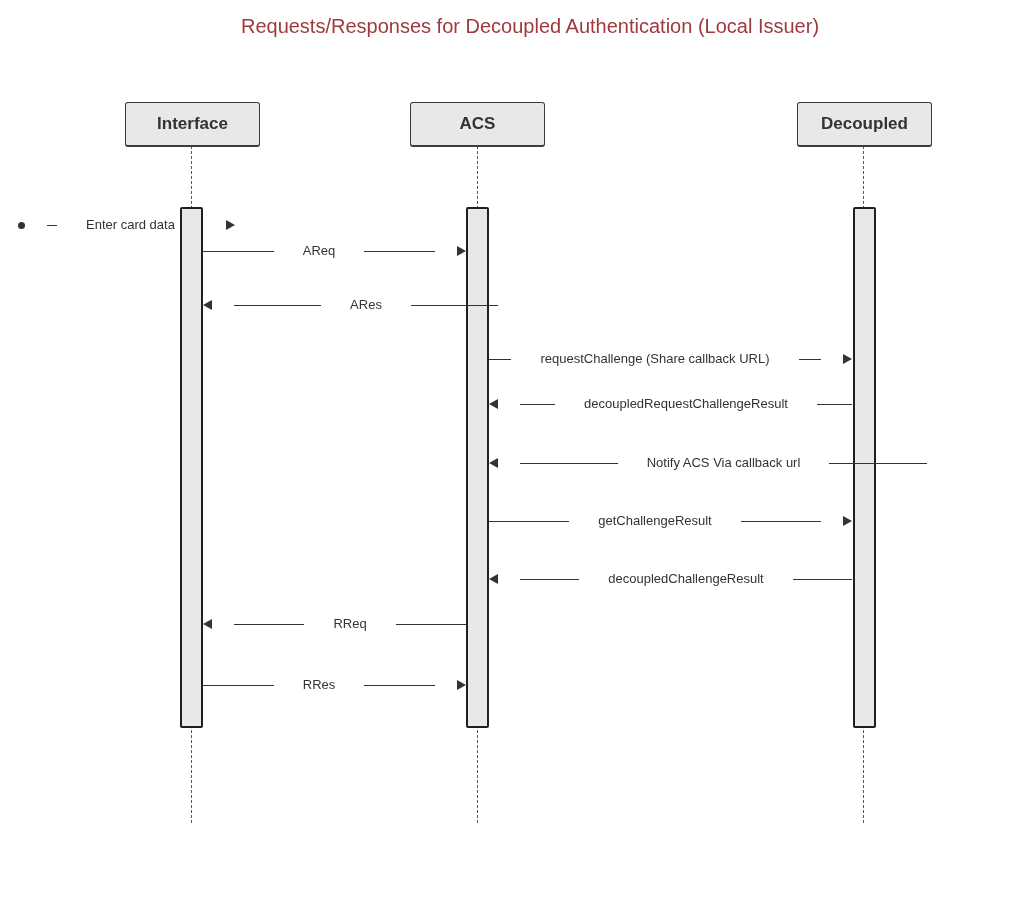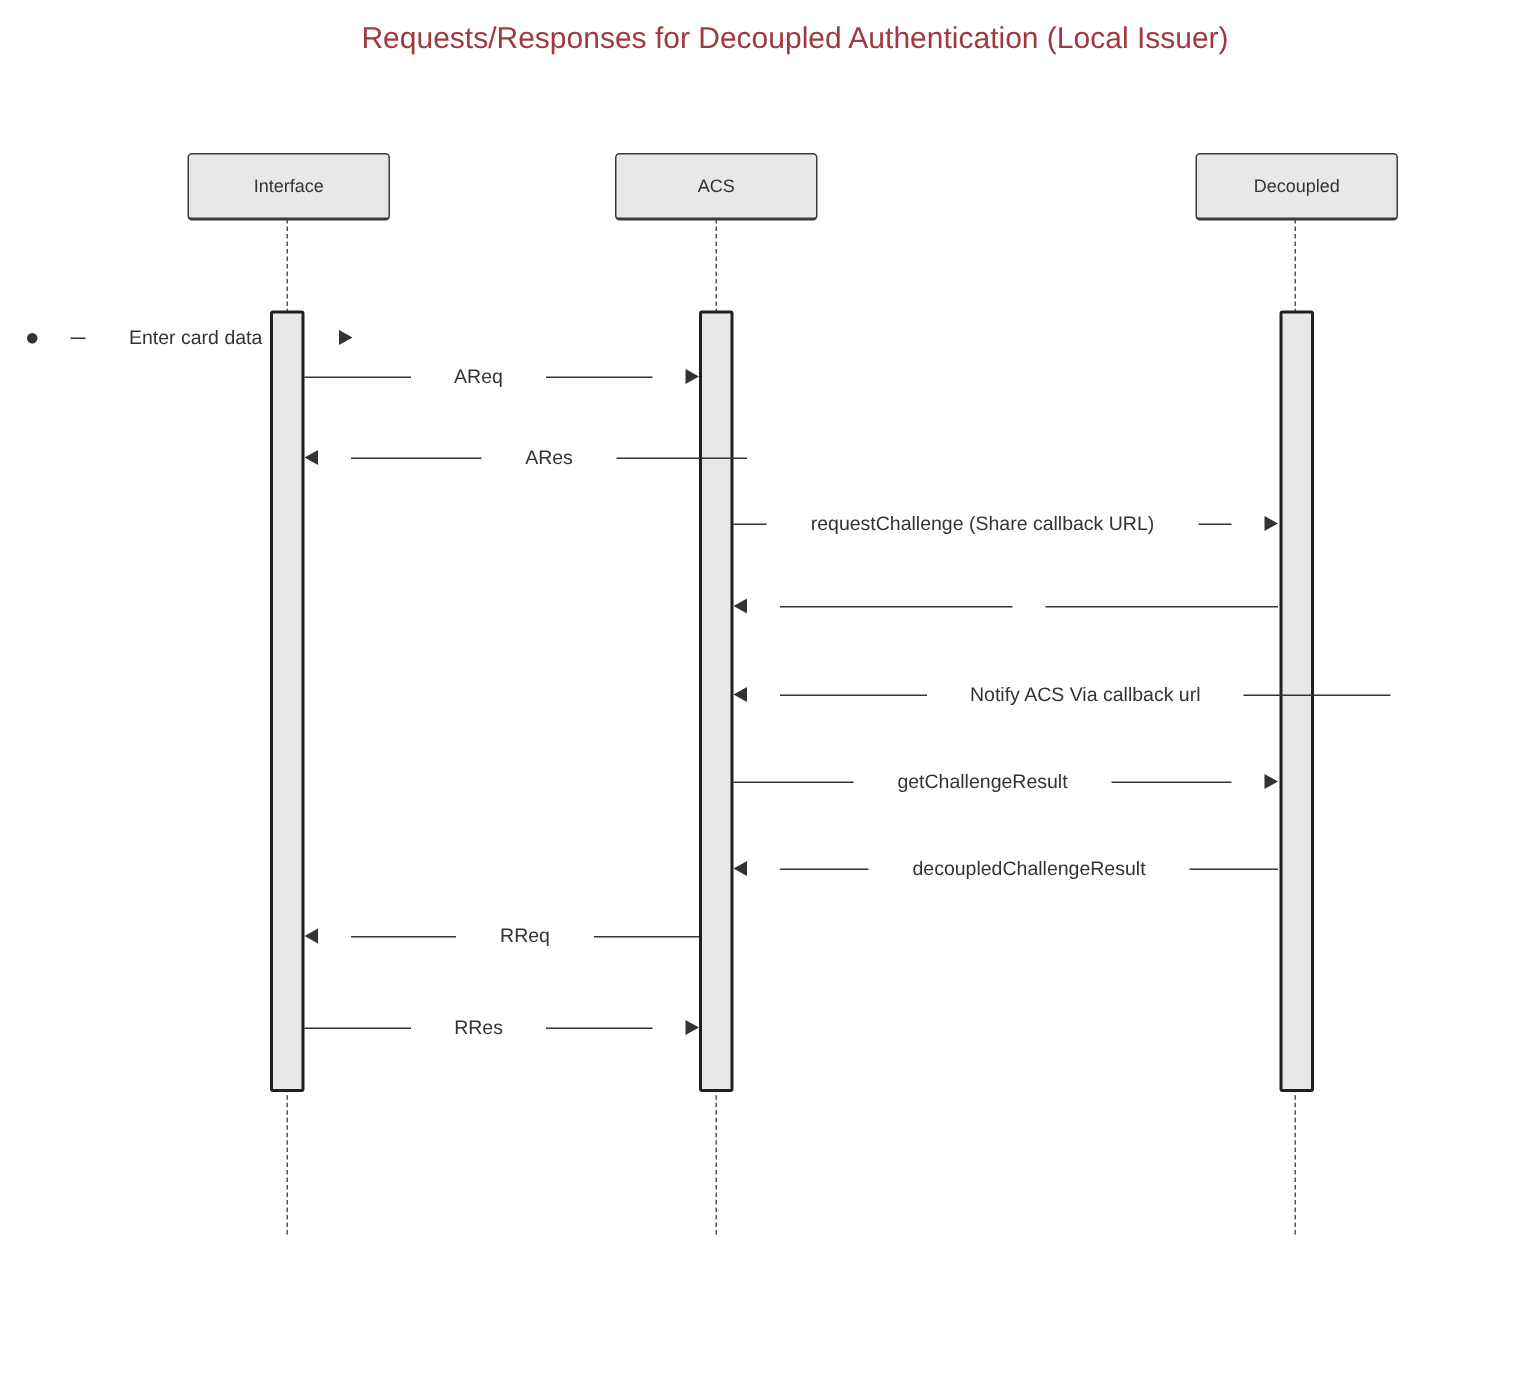--- a/index.html
+++ b/index.html
@@ -10,21 +10,21 @@
   .title {
     position:absolute; top:15px; left:40px; width:980px;
     text-align:center; font-size:20px; color:#9e3a3e;
   }
   .actor {
     position:absolute; width:133px; height:42px;
     background:#e8e8e8; border:1px solid #3b3b3b; border-bottom-width:2px;
     border-radius:3px; display:flex; align-items:center; justify-content:center;
     z-index:2;
   }
-  .actor-label { font-size:12px; font-weight:normal; color:#333333; }
+  .actor-label { font-size:17px; font-weight:bold; color:#333333; }
   .lifeline {
     position:absolute; top:146px; height:677px; width:0;
     border-left:1px dashed #555555; z-index:1;
   }
   .activation {
     position:absolute; top:207px; height:517px; width:19px;
     background:#e8e8e8; border:2px solid #1f1f1f; border-radius:2px; z-index:2;
   }
   .msg {
     position:absolute; display:flex; align-items:center; height:20px;
@@ -85,30 +85,31 @@
     <span class="arrow-right"></span>
   </div>
 
   <div class="msg" style="left:203px; top:295px; width:295px;">
     <span class="arrow-left"></span>
     <span class="seg"></span>
     <span class="lbl">ARes</span>
     <span class="seg"></span>
   </div>
 
-  <div class="msg" style="left:489px; top:339px; width:363px;">
+  <div class="msg" style="left:489px; top:349px; width:363px;">
     <span class="seg"></span>
     <span class="lbl">requestChallenge (Share callback URL)</span>
     <span class="seg"></span>
     <span class="arrow-right"></span>
   </div>
 
   <div class="msg" style="left:489px; top:394px; width:363px;">
     <span class="arrow-left"></span>
     <span class="seg"></span>
+    <span class="lbl">decoupledRequestChallengeResult</span>
     <span class="seg"></span>
   </div>
 
   <div class="msg" style="left:489px; top:453px; width:438px;">
     <span class="arrow-left"></span>
     <span class="seg"></span>
     <span class="lbl">Notify ACS Via callback url</span>
     <span class="seg"></span>
   </div>
 

